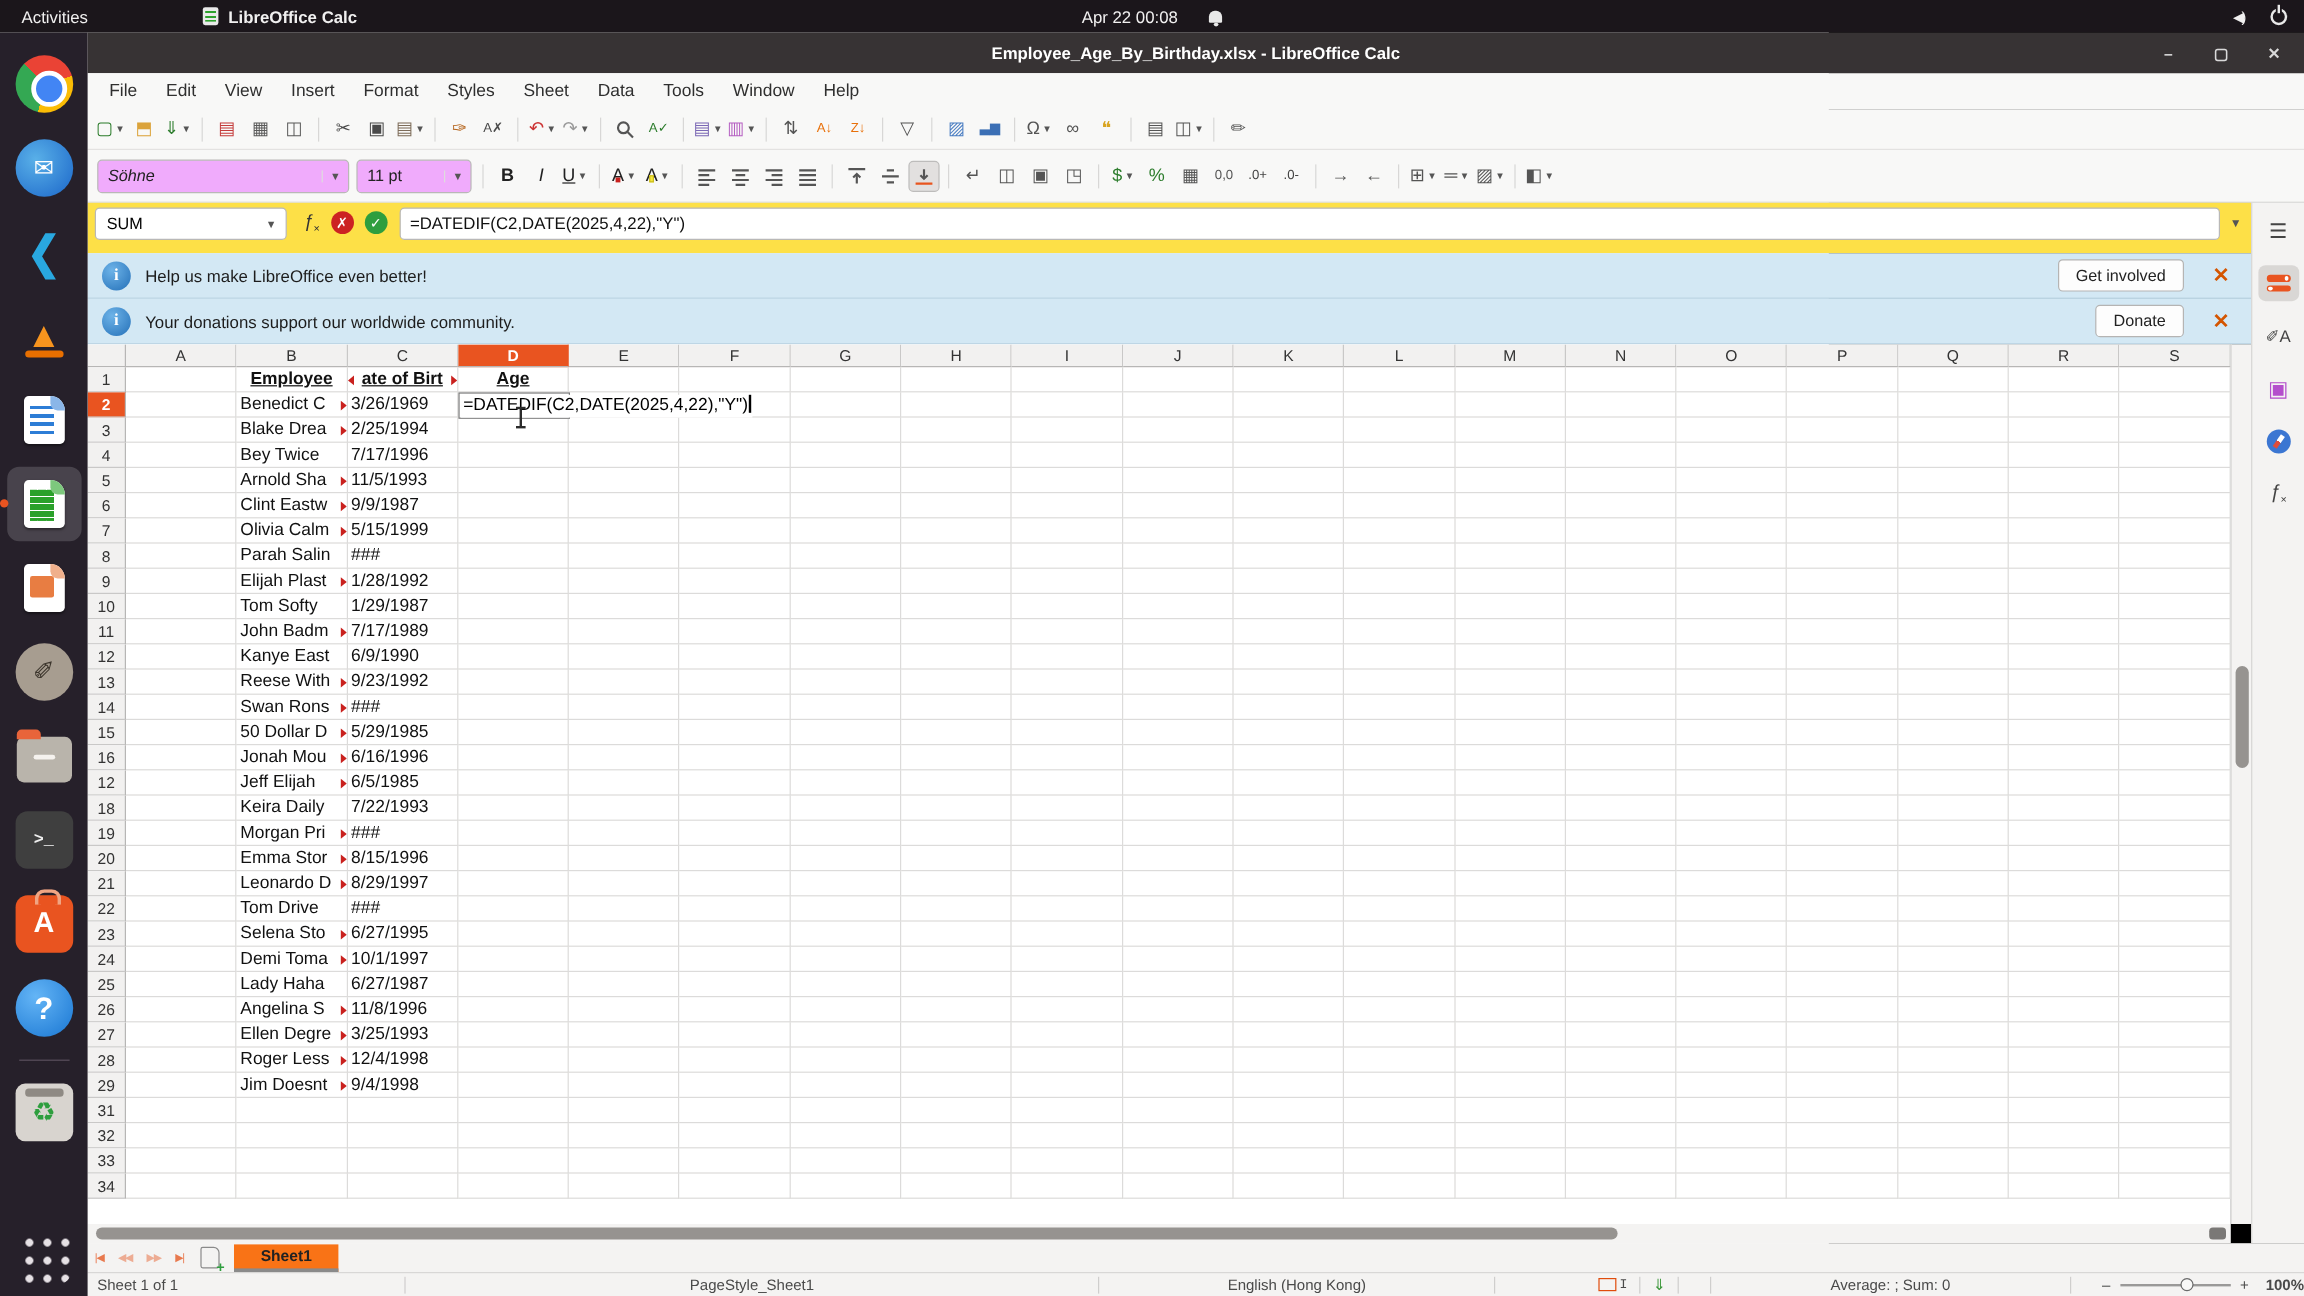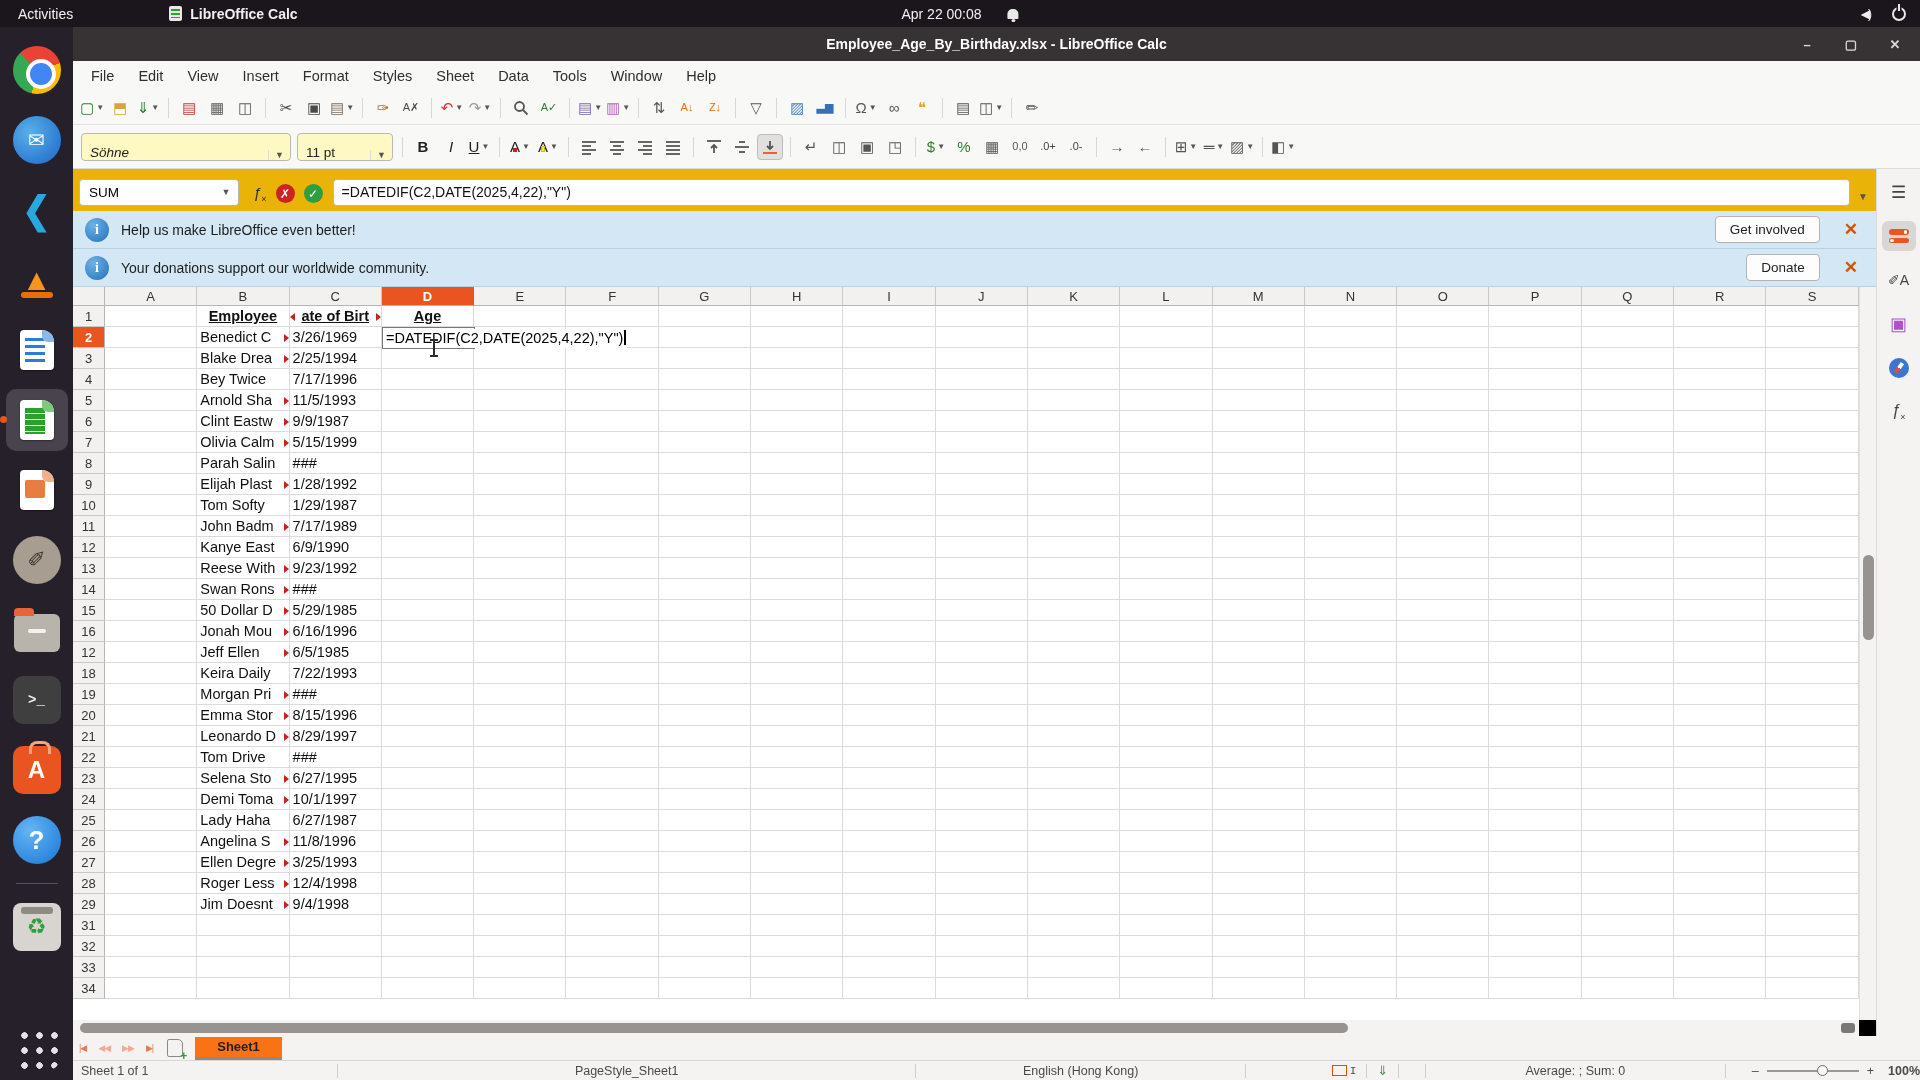--- a/index.html
+++ b/index.html
@@ -78,33 +78,33 @@
   .toolbar1 { position:absolute; left:73px; top:91px; width:1847px; height:34px; background:#f8f8f7;
               border-bottom:1px solid #e3e2e1; display:flex; align-items:center; padding-left:5px; }
   .toolbar2 { position:absolute; left:73px; top:125px; width:1847px; height:44px; background:#f8f8f7;
               border-bottom:1px solid #dcdbda; display:flex; align-items:center; padding-left:5px; }
   .tb-sep { width:1px; height:20px; background:#d8d7d6; margin:0 6px; flex:none; }
   .tbi { height:26px; min-width:26px; display:flex; align-items:center; justify-content:center;
          border-radius:4px; margin:0 1px; flex:none; font-size:15px; }
   .tbi .glyph { line-height:1; white-space:nowrap; }
   .tbi .dd { font-size:8px; color:#555; margin-left:2px; }
   .tbi.pressed { background:#e2e0df; border:1px solid #bdbcbb; }
-  .combo { height:28px; background:#fef9c3; border:1px solid #b9b8b7; border-radius:4px; display:flex;
-           align-items:flex-end; font-size:13.5px; color:#222; margin:0 3px; flex:none; }
+  .combo { height:28px; background:#f0abfc; border:1px solid #b9b8b7; border-radius:4px; display:flex;
+           align-items:center; font-size:13.5px; color:#222; margin:0 3px; flex:none; }
   .combo .cval { padding:0 8px; flex:1; white-space:nowrap; overflow:hidden; }
   .combo .cdd { width:22px; text-align:center; color:#555; font-size:9px; border-left:1px solid #dedddc; }
   .font-missing { font-style:italic; }
   .b-glyph { font-weight:bold; } .i-glyph { font-style:italic; } .u-glyph { text-decoration:underline; }
   .bar-red, .bar-yellow { position:relative; }
   .bar-red::after, .bar-yellow::after { content:""; position:absolute; left:3px; right:3px; bottom:2px; height:4px; }
   .bar-red::after { background:#c9211e; } .bar-yellow::after { background:#f7e83b; border:1px solid #c9bb1e; }
 
   
-  .fbar { position:absolute; left:73px; top:169px; width:1803px; height:42px; background:#eab308;
-          display:flex; align-items:center; padding:4px 0 0 6px; }
+  .fbar { position:absolute; left:73px; top:169px; width:1803px; height:42px; background:#fde047;
+          display:flex; align-items:flex-start; padding:4px 0 0 6px; }
   .namebox { width:160px; height:27px; background:#fff; border:1px solid #b9b8b7; border-radius:4px;
              display:flex; align-items:center; font-size:13.5px; }
   .namebox .cval { padding:0 9px; flex:1; } .namebox .cdd { width:24px; text-align:center; font-size:9px; color:#555; }
   .f-icons { display:flex; align-items:center; gap:9px; margin:3px 10px 0 14px; }
   .fx { font-size:15px; color:#333; font-style:italic; }
   .fx sub { font-size:9px; font-style:normal; }
   .cir { width:19px; height:19px; border-radius:50%; color:#fff; font-size:12px; display:flex; align-items:center; justify-content:center; }
   .cir.red { background:#cc2222; } .cir.green { background:#2e9e3e; }
   .f-input { flex:1; height:27px; background:#fff; border:1px solid #b9b8b7; border-radius:4px;
              font-size:14px; color:#111; padding:4px 8px; white-space:nowrap; overflow:hidden; }
@@ -937,21 +937,21 @@
         <div class="cell"></div>
         <div class="cell"></div>
         <div class="cell"></div>
         <div class="cell"></div>
         <div class="cell"></div>
         <div class="cell"></div>
       </div>
       <div class="srow">
         <div class="rowhdr">12</div>
         <div class="cell"></div>
-        <div class="cell clip-r">Jeff Ellen</div>
+        <div class="cell clip-r">Jeff Elijah</div>
         <div class="cell">6/5/1985</div>
         <div class="cell"></div>
         <div class="cell"></div>
         <div class="cell"></div>
         <div class="cell"></div>
         <div class="cell"></div>
         <div class="cell"></div>
         <div class="cell"></div>
         <div class="cell"></div>
         <div class="cell"></div>

